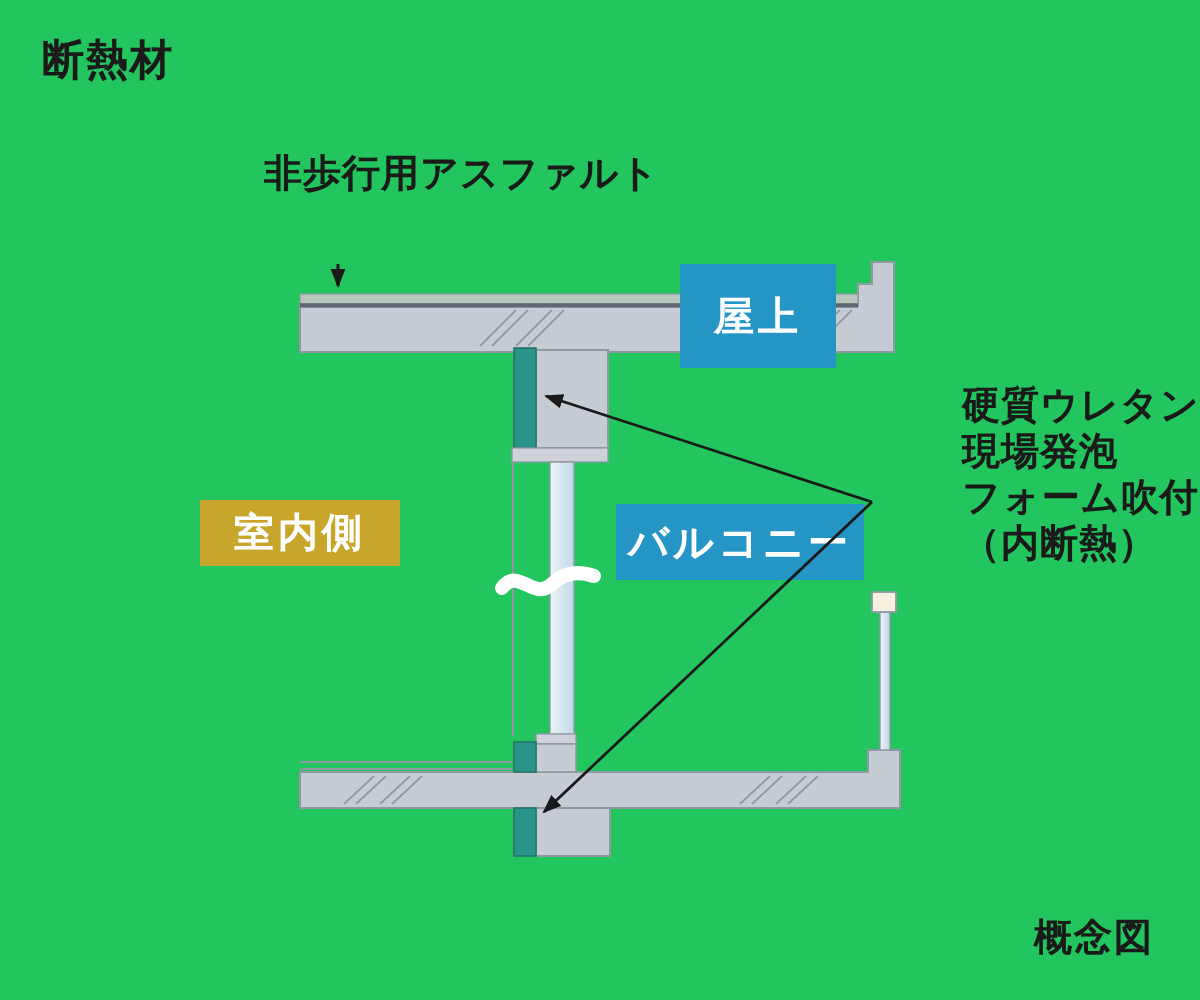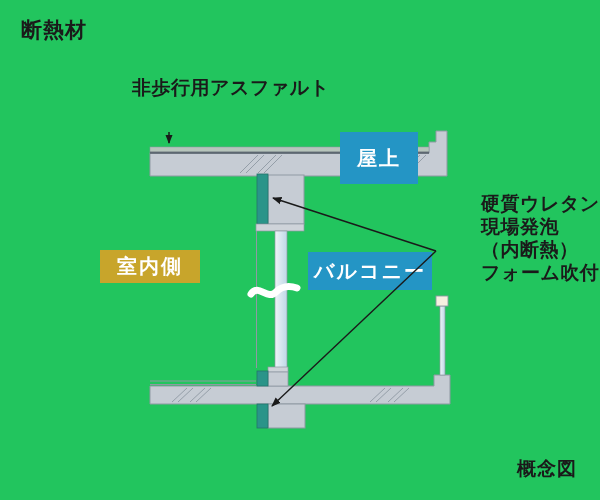--- a/index.html
+++ b/index.html
@@ -88,22 +88,22 @@
     <div>非歩行用アスファルト</div>
   </div>
 
   <div class="tag tag-rooftop" style="background-color: rgb(36, 149, 197);">屋上</div>
   <div class="tag tag-indoor" style="background-color: rgb(200, 165, 43);">室内側</div>
   <div class="tag tag-balcony" style="background-color: rgb(36, 149, 197);">バルコニー</div>
 
   <div class="note right-note">
     <div>硬質ウレタン</div>
     <div>現場発泡</div>
+    <div>フォーム吹付</div>
     <div>（内断熱）</div>
-    <div>フォーム吹付</div>
   </div>
 
   <div class="caption">概念図</div>
 
   <svg class="layer arrows" viewBox="0 0 600 500">
     <defs>
       <marker id="ah" markerUnits="userSpaceOnUse" markerWidth="11" markerHeight="10" refX="8.5" refY="4.5" orient="auto">
         <path d="M0,0.8 L9.5,4.5 L0,8.2 Z" fill="#1a1a1a"></path>
       </marker>
     </defs>

